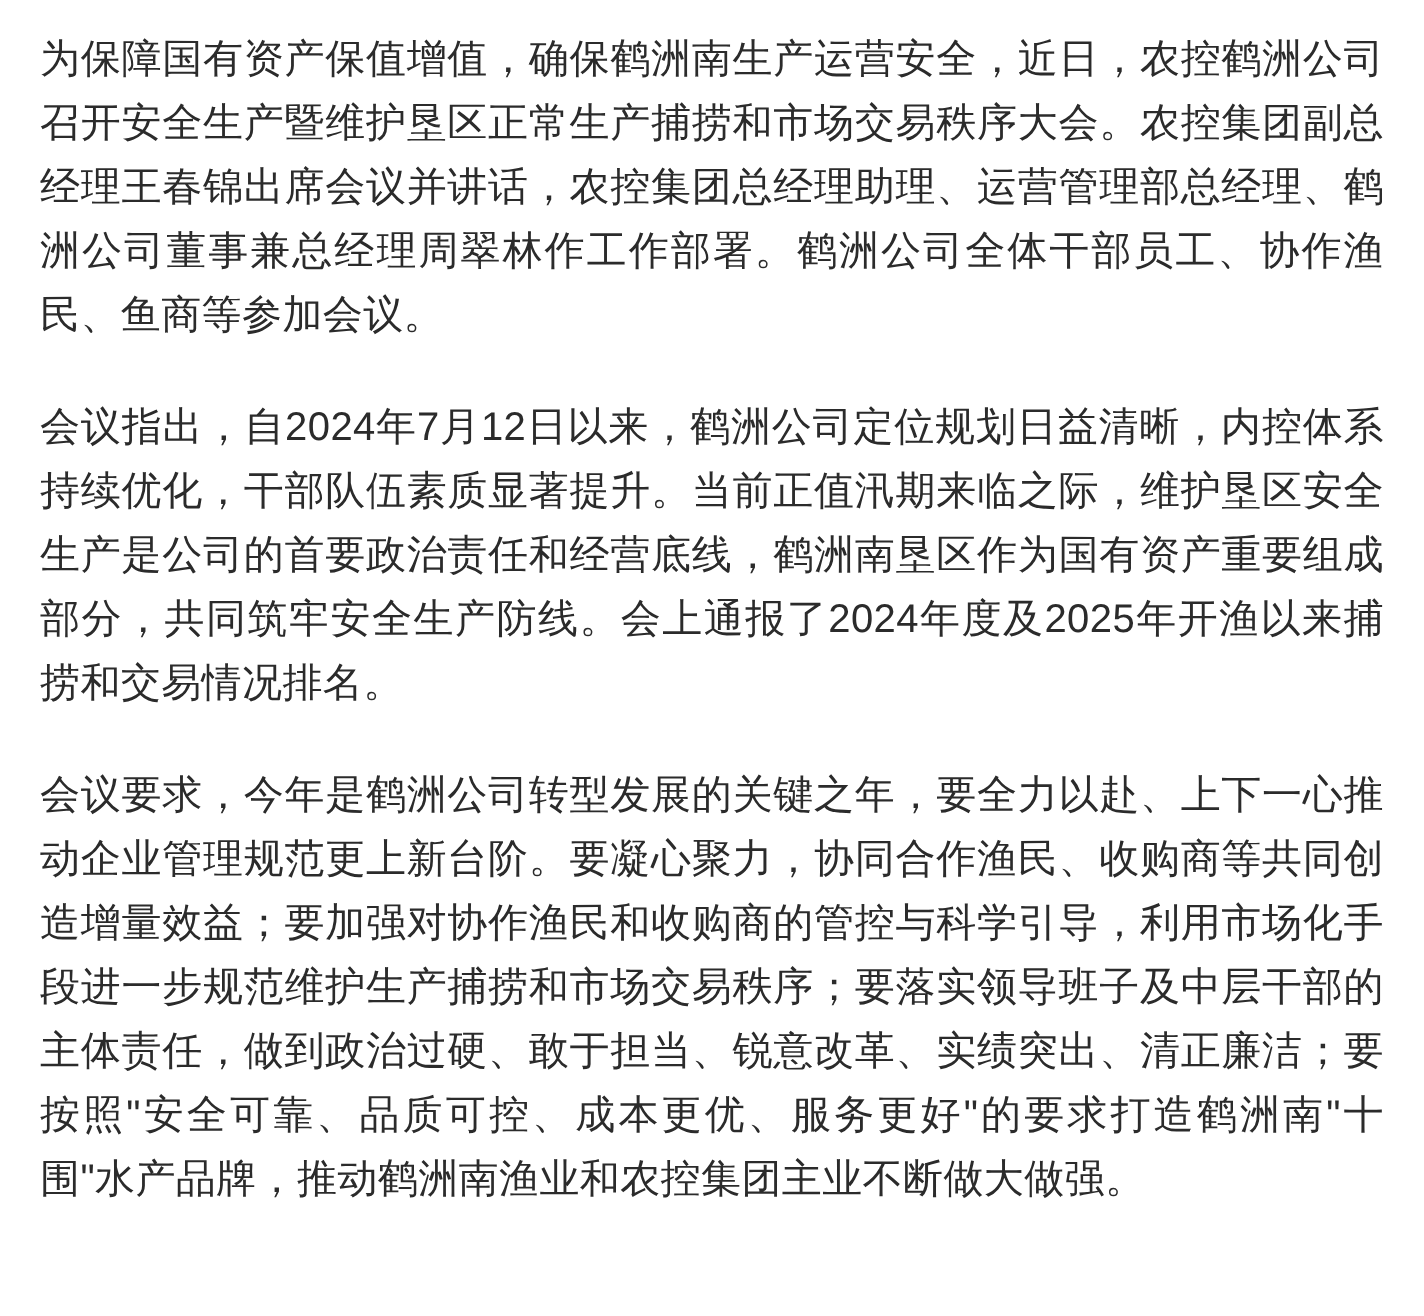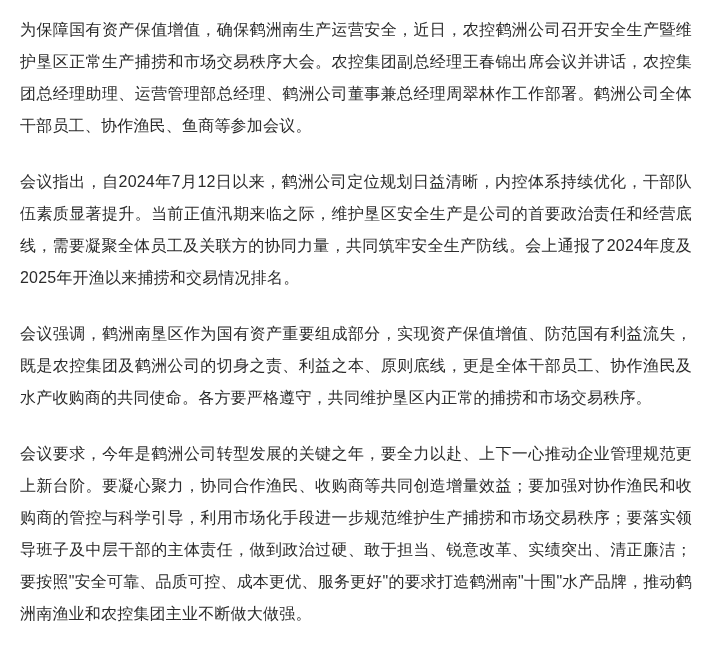--- a/index.html
+++ b/index.html
@@ -12,32 +12,31 @@
     background: #ffffff;
     font-family: "Liberation Sans", sans-serif;
   }
   .article {
     box-sizing: border-box;
     width: 712px;
     padding: 14px 20px 10px 20px;
   }
   .para {
     margin: 0 0 24px 0;
-    font-size: 16px;
+    font-size: 20px;
     line-height: 32px;
     color: #2b2b2b;
     text-align: justify;
     text-justify: inter-ideograph;
     letter-spacing: 0.2px;
   }
   .para:last-child {
     margin-bottom: 0;
   }
 </style>
 </head>
 <body>
 
 <div class="article">
   <p class="para">为保障国有资产保值增值，确保鹤洲南生产运营安全，近日，农控鹤洲公司召开安全生产暨维护垦区正常生产捕捞和市场交易秩序大会。农控集团副总经理王春锦出席会议并讲话，农控集团总经理助理、运营管理部总经理、鹤洲公司董事兼总经理周翠林作工作部署。鹤洲公司全体干部员工、协作渔民、鱼商等参加会议。</p>
-  <p class="para">会议指出，自2024年7月12日以来，鹤洲公司定位规划日益清晰，内控体系持续优化，干部队伍素质显著提升。当前正值汛期来临之际，维护垦区安全生产是公司的首要政治责任和经营底线，需要凝聚全体员工及关联方的协同力量，共同筑牢安全生产防线。会上通报了2024年度及2025年开渔以来捕捞和交易情况排名。</p>
-  <p class="para">会议强调，鹤洲南垦区作为国有资产重要组成部分，实现资产保值增值、防范国有利益流失，既是农控集团及鹤洲公司的切身之责、利益之本、原则底线，更是全体干部员工、协作渔民及水产收购商的共同使命。各方要严格遵守，共同维护垦区内正常的捕捞和市场交易秩序。</p>
+  <p class="para">会议指出，自2024年7月12日以来，鹤洲公司定位规划日益清晰，内控体系持续优化，干部队伍素质显著提升。当前正值汛期来临之际，维护垦区安全生产是公司的首要政治责任和经营底线，鹤洲南垦区作为国有资产重要组成部分，共同筑牢安全生产防线。会上通报了2024年度及2025年开渔以来捕捞和交易情况排名。</p>
   <p class="para">会议要求，今年是鹤洲公司转型发展的关键之年，要全力以赴、上下一心推动企业管理规范更上新台阶。要凝心聚力，协同合作渔民、收购商等共同创造增量效益；要加强对协作渔民和收购商的管控与科学引导，利用市场化手段进一步规范维护生产捕捞和市场交易秩序；要落实领导班子及中层干部的主体责任，做到政治过硬、敢于担当、锐意改革、实绩突出、清正廉洁；要按照"安全可靠、品质可控、成本更优、服务更好"的要求打造鹤洲南"十围"水产品牌，推动鹤洲南渔业和农控集团主业不断做大做强。</p>
 </div>
 
 </body></html>

